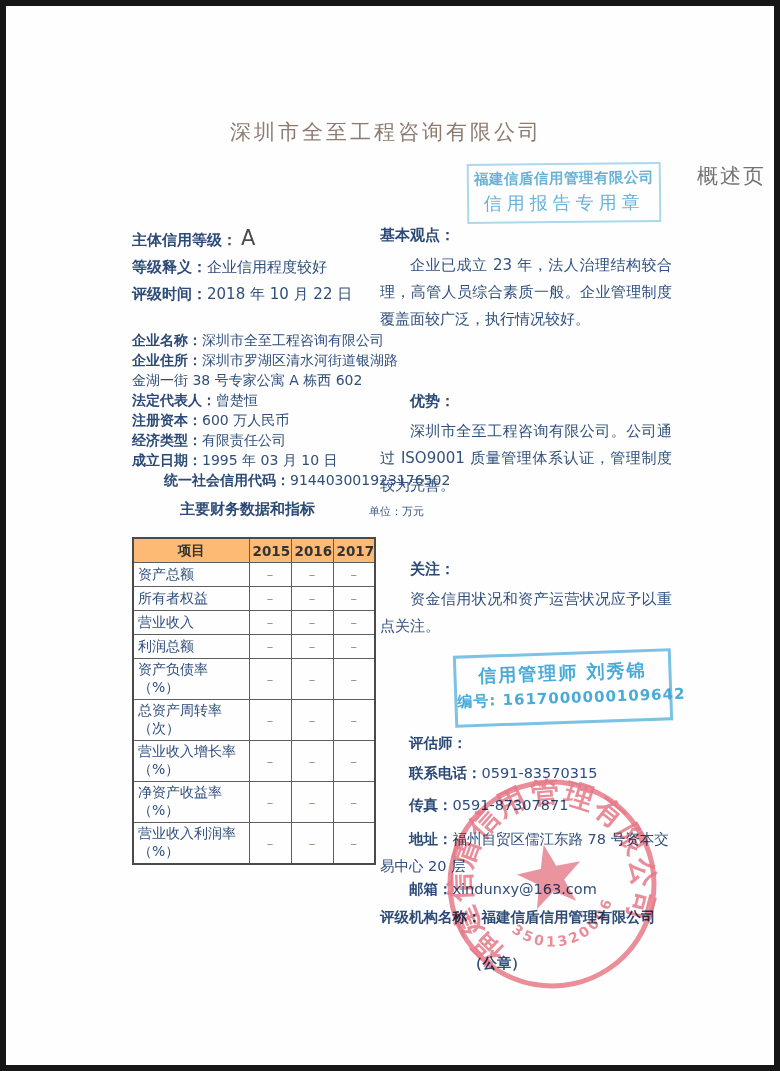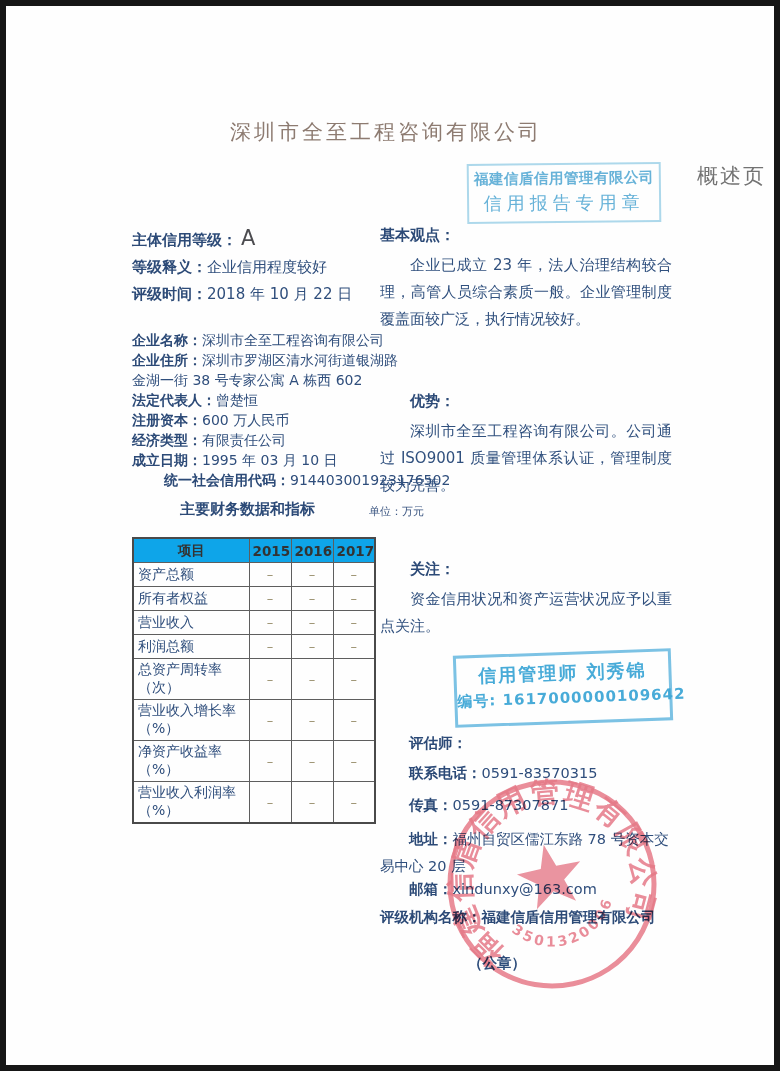--- a/index.html
+++ b/index.html
@@ -29,21 +29,21 @@
   .company{left:126px;top:324px;width:268px;font-size:14px;line-height:20px;}
   .company .field{margin:0;}
   .company .nowrap{white-space:nowrap;margin-left:32px;}
   
   .fin-title{left:126px;top:494px;width:244px;display:flex;justify-content:space-between;align-items:flex-end;margin-left:48px;}
   .fin-title .t{font-size:15px;font-weight:bold;color:#2c4a77;}
   .fin-title .u{font-size:11px;color:#3a5580;}
   table.fin{left:126px;top:531px;position:absolute;border-collapse:collapse;width:244px;
     border:2px solid #4a4a4a;font-size:13px;color:#2f4e7c;table-layout:fixed;}
   table.fin th,table.fin td{border:1px solid #5e5e5e;padding:2px 3px;height:19px;}
-  table.fin thead th{background:#0ea5e9;color:#333;font-weight:bold;font-size:13.5px;text-align:center;}
+  table.fin thead th{background:#fdba74;color:#333;font-weight:bold;font-size:13.5px;text-align:center;}
   table.fin td.item{text-align:left;padding-left:4px;font-size:14px;}
   table.fin td.val{text-align:center;color:#948a66;}
   col.c-item{width:116px;} col.c-year{width:42px;}
   
   .rc{left:374px;width:292px;font-size:15px;}
   .sec-title{font-weight:bold;color:#2c4a77;}
   .indent1{text-indent:2em;}
   .para{line-height:27px;text-align:justify;text-indent:2em;color:#30507e;}
   .cline{font-size:14.5px;}
   .cline .lbl{font-weight:bold;}
@@ -130,20 +130,26 @@
           <td class="val">–</td>
         </tr>
       <tr>
           <td class="item">营业收入</td>
           <td class="val">–</td>
           <td class="val">–</td>
           <td class="val">–</td>
         </tr>
       <tr>
           <td class="item">利润总额</td>
+          <td class="val">–</td>
+          <td class="val">–</td>
+          <td class="val">–</td>
+        </tr>
+      <tr>
+          <td class="item">资产负债率（%）</td>
           <td class="val">–</td>
           <td class="val">–</td>
           <td class="val">–</td>
         </tr>
       <tr>
           <td class="item">总资产周转率（次）</td>
           <td class="val">–</td>
           <td class="val">–</td>
           <td class="val">–</td>
         </tr>

